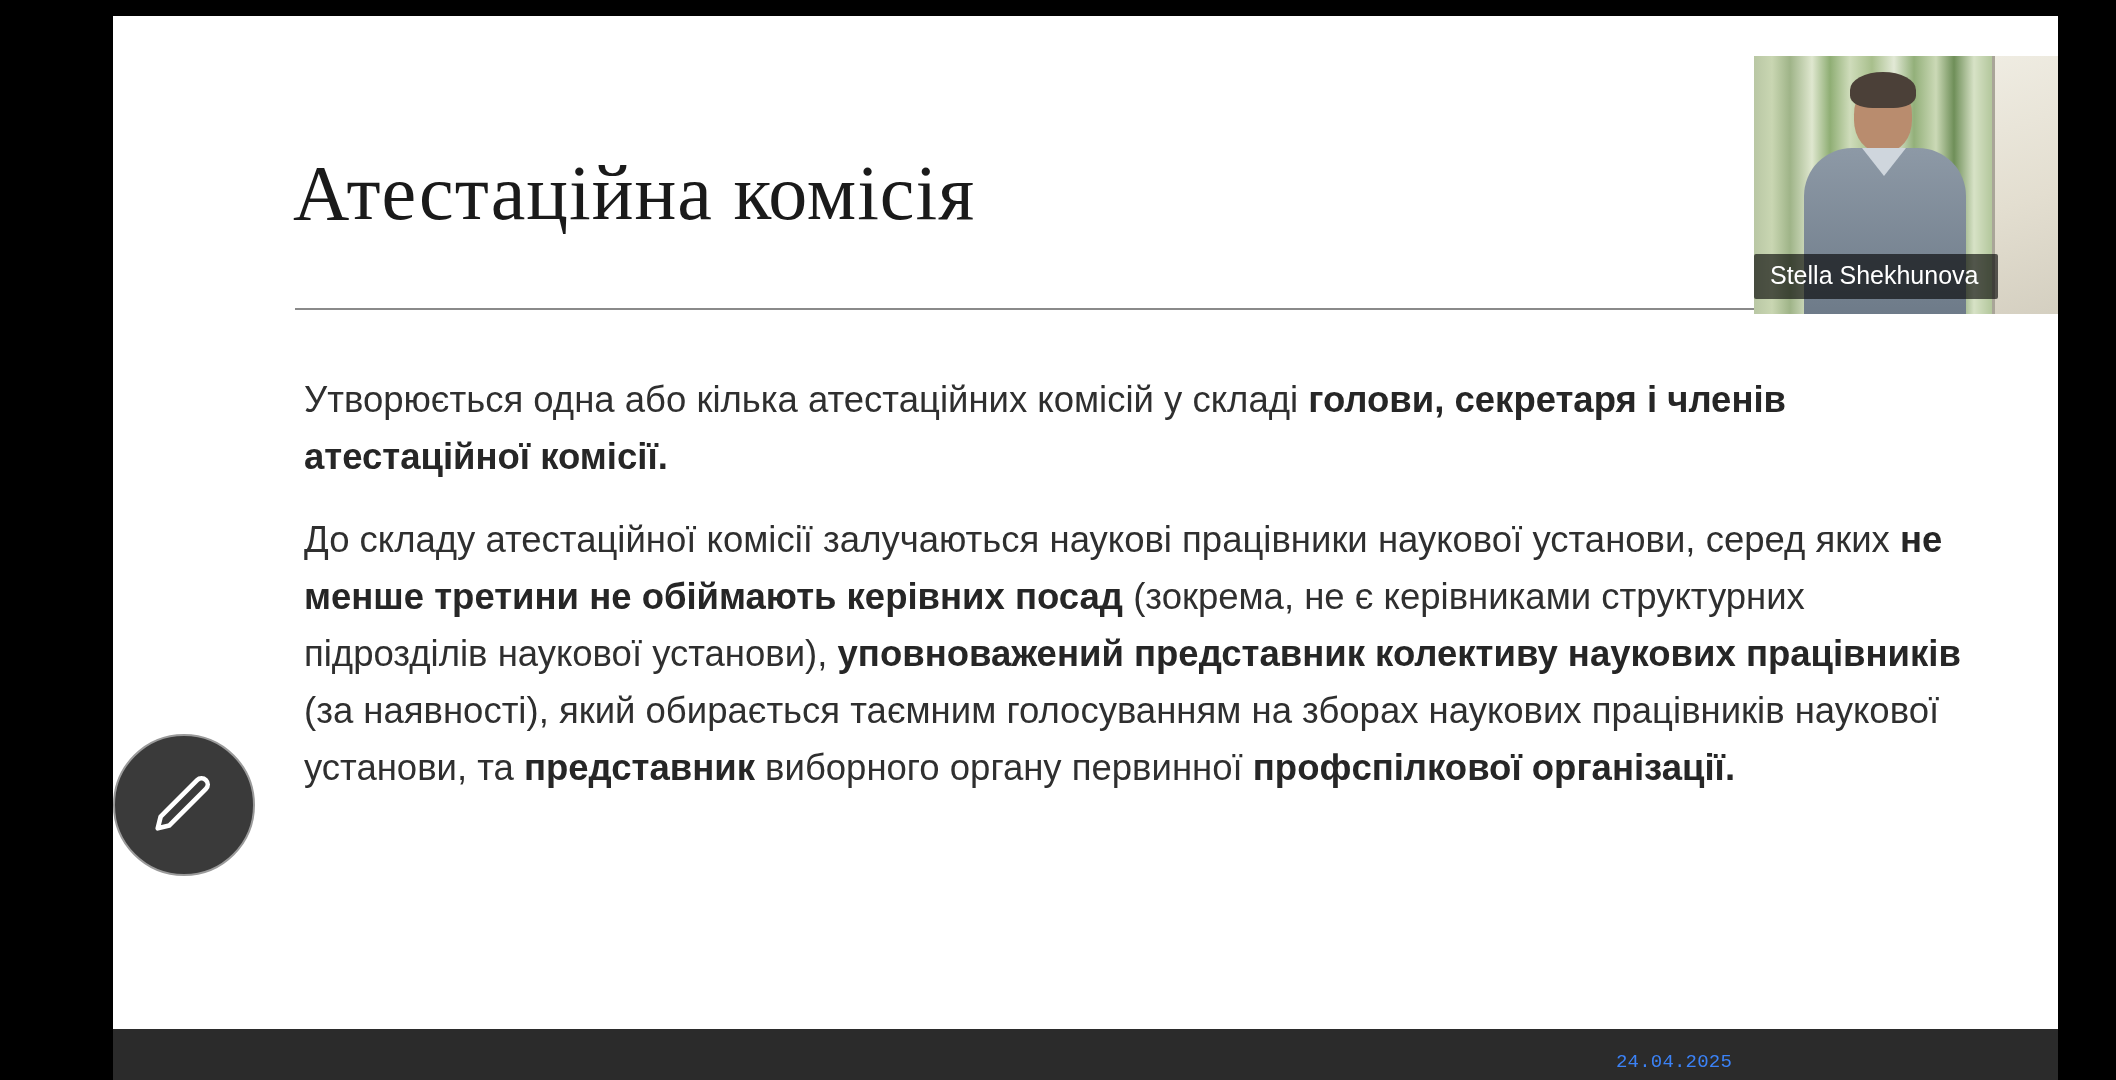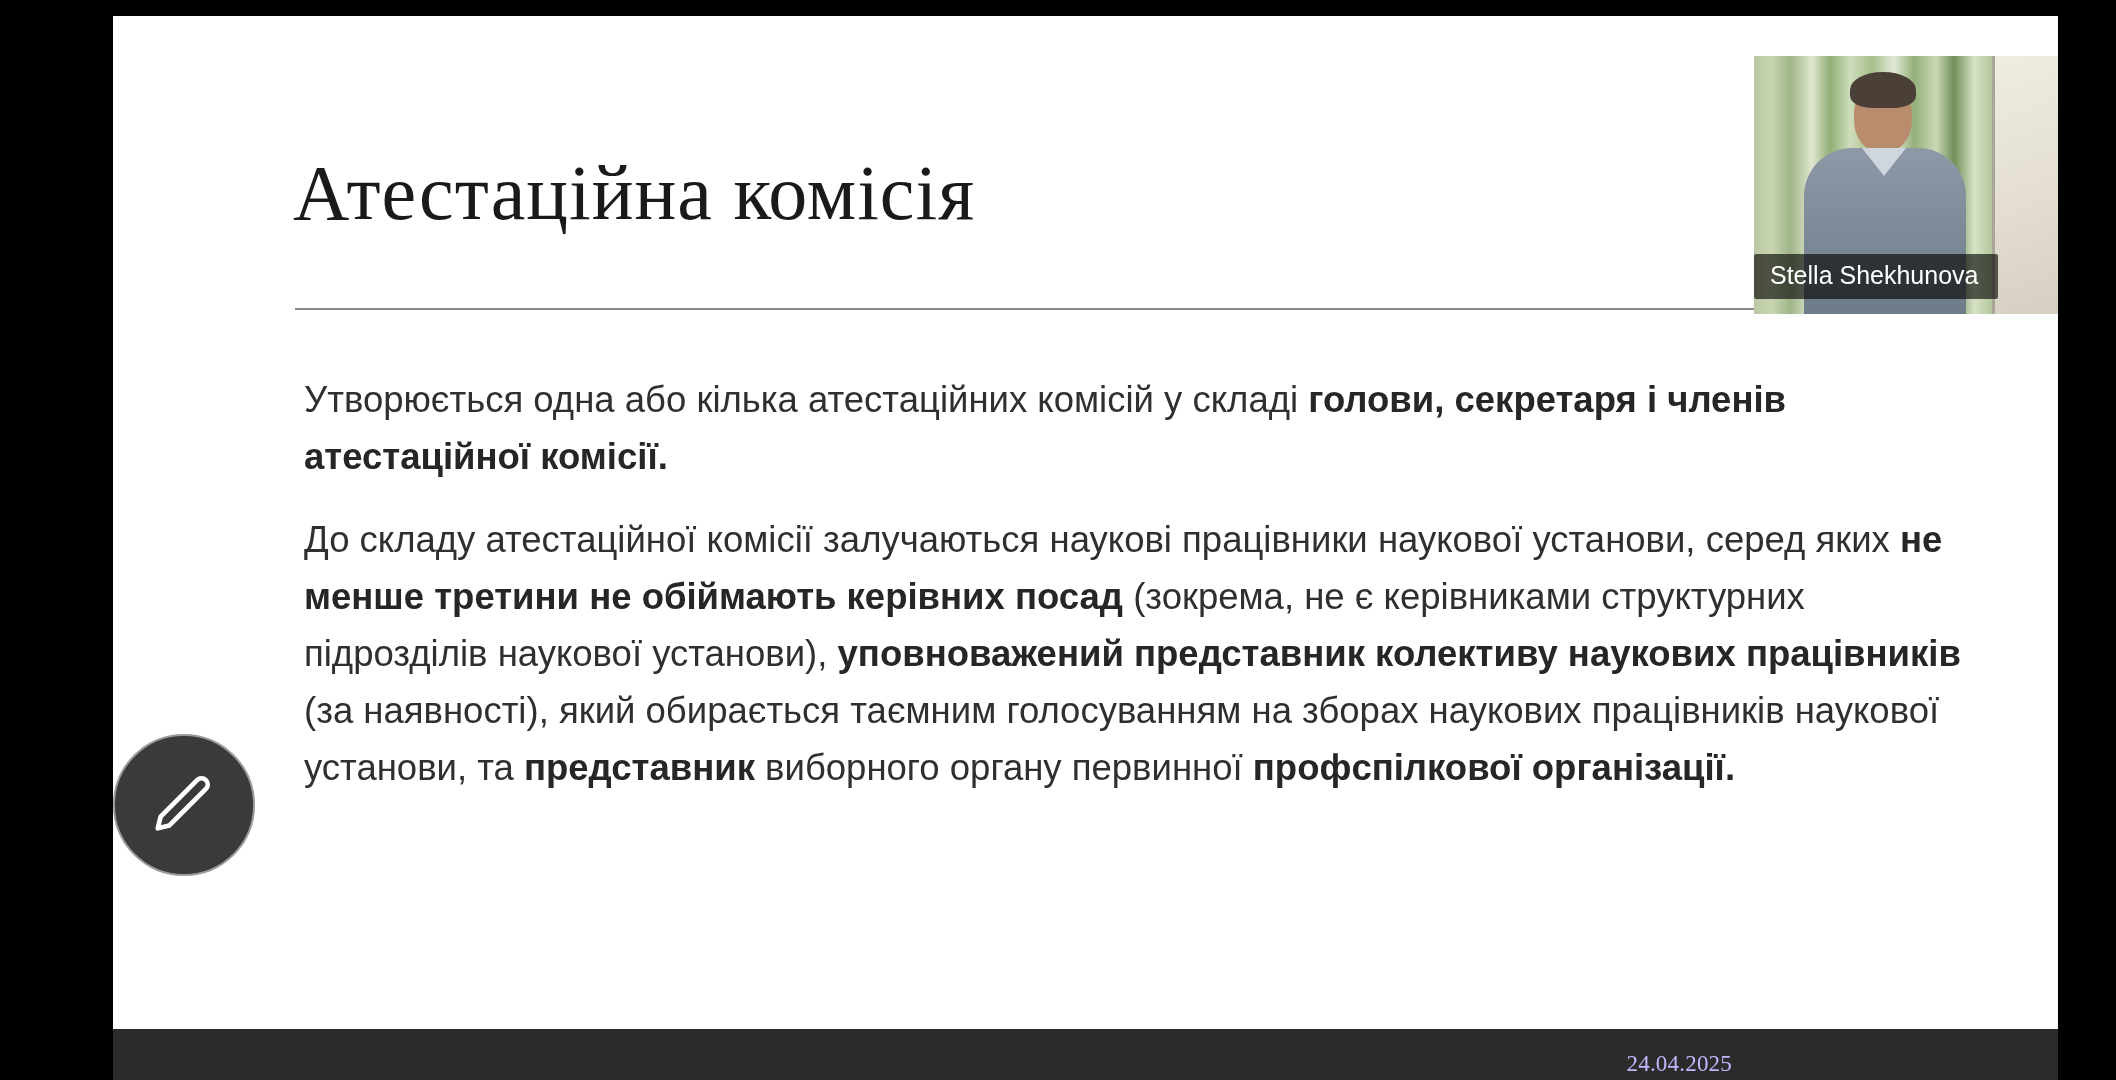--- a/index.html
+++ b/index.html
@@ -45,24 +45,24 @@
     top: 1013px;
     width: 1945px;
     height: 67px;
     background: #2b2b2b;
   }
 
   #footer-date {
     position: absolute;
     right: 326px;
     top: 22px;
-    color: #c4b5fd;
-    font-size: 23px;
+    color: #3b82f6;
+    font-size: 19px;
     letter-spacing: 0.2px;
-    font-family: Liberation Serif, serif;
+    font-family: Liberation Mono, monospace;
   }
 
   #slide-title {
     position: absolute;
     left: 180px;
     top: 138px;
     width: 1500px;
     font-family: "Liberation Serif", serif;
     font-size: 78px;
     font-weight: 400;

